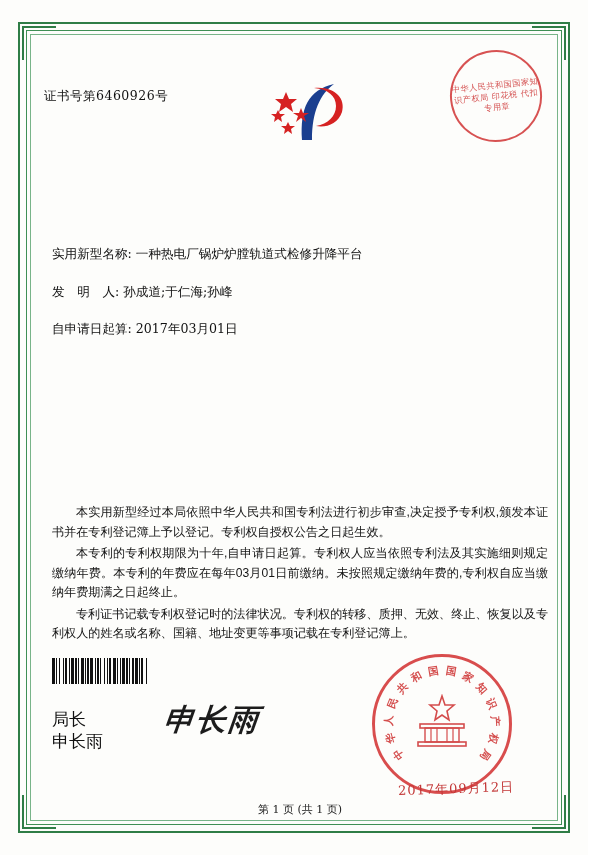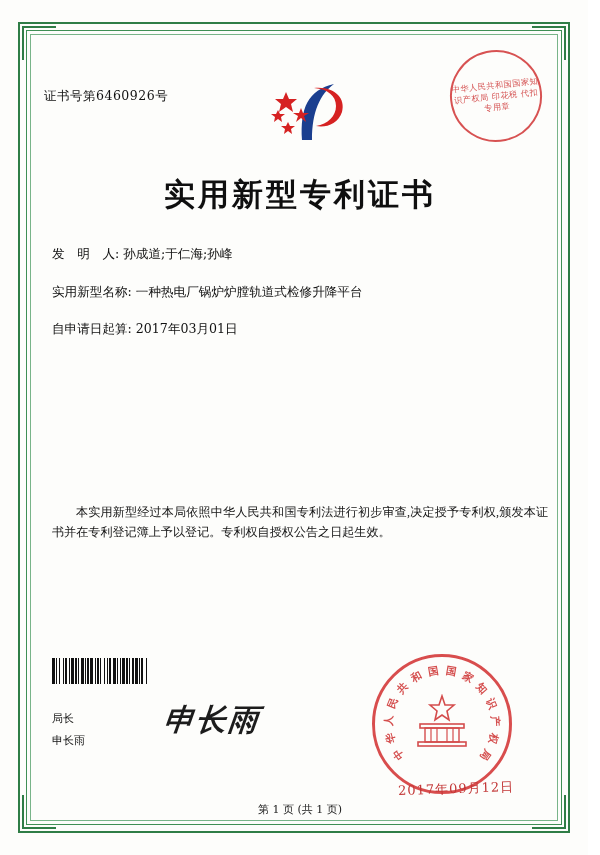--- a/index.html
+++ b/index.html
@@ -130,21 +130,21 @@
     display: inline-block;
   }
   .field-value {
     display: inline-block;
   }
 
   .body-text {
     position: absolute;
     left: 8px; top: 453px;
     width: 496px;
-    font-family: Liberation Serif, serif;
+    font-family: Liberation Sans, sans-serif;
     font-size: 12.1px;
     line-height: 19.5px;
     color: #141414;
     text-align: justify;
   }
   .body-text p {
     margin: 0 0 2px 0;
     text-indent: 24px;
   }
 
@@ -160,21 +160,21 @@
     height: 26px;
     background: #111;
     vertical-align: top;
   }
 
   
   .sig-block {
     position: absolute;
     left: 8px; top: 658px;
     font-family: "DejaVu Serif", serif;
-    font-size: 11px;
+    font-size: 17px;
     line-height: 22px;
     color: #111;
   }
   .sig-script {
     position: absolute;
     left: 120px; top: 650px;
     font-family: "DejaVu Serif", serif;
     font-size: 30px;
     font-style: italic;
     font-weight: bold;
@@ -256,39 +256,40 @@
         <polygon points="59,30 61,35 67,35 62,38 64,44 59,40 54,44 56,38 51,35 57,35" fill="#d62222"></polygon>
         <polygon points="46,44 48,48 53,48 49,51 50,56 46,53 42,56 43,51 39,48 44,48" fill="#d62222"></polygon>
         <polygon points="36,32 38,36 43,36 39,39 40,44 36,41 32,44 33,39 29,36 34,36" fill="#d62222"></polygon>
       </svg>
     </div>
 
     <div class="seal-top">
       <div class="seal-lines">中华人民共和国国家知识产权局 印花税 代扣专用章</div>
     </div>
 
-    <div class="title">实用新型专利证书</div>
 
     <div class="fields">
+      <div class="field-row">
+        <span class="field-label">实用新型名称:</span>
+        <span class="field-value">一种热电厂锅炉炉膛轨道式检修升降平台</span>
+      </div>
       <div class="field-row">
         <span class="field-label">发　明　人:</span>
         <span class="field-value">孙成道;于仁海;孙峰</span>
       </div>
       <div class="field-row">
-        <span class="field-label">实用新型名称:</span>
-        <span class="field-value">一种热电厂锅炉炉膛轨道式检修升降平台</span>
-      </div>
-      <div class="field-row">
         <span class="field-label">自申请日起算:</span>
         <span class="field-value">2017年03月01日</span>
       </div>
     </div>
 
     <div class="body-text">
       <p>本实用新型经过本局依照中华人民共和国专利法进行初步审查,决定授予专利权,颁发本证书并在专利登记簿上予以登记。专利权自授权公告之日起生效。</p>
+      <p>本专利的专利权期限为十年,自申请日起算。专利权人应当依照专利法及其实施细则规定缴纳年费。本专利的年费应在每年03月01日前缴纳。未按照规定缴纳年费的,专利权自应当缴纳年费期满之日起终止。</p>
+      <p>专利证书记载专利权登记时的法律状况。专利权的转移、质押、无效、终止、恢复以及专利权人的姓名或名称、国籍、地址变更等事项记载在专利登记簿上。</p>
     </div>
 
     <div class="barcode"><span style="width:3px;background:#111;"></span><span style="width:1px;background:transparent;"></span><span style="width:1px;background:#111;"></span><span style="width:2px;background:transparent;"></span><span style="width:1px;background:#111;"></span><span style="width:3px;background:transparent;"></span><span style="width:1px;background:#111;"></span><span style="width:1px;background:transparent;"></span><span style="width:2px;background:#111;"></span><span style="width:2px;background:transparent;"></span><span style="width:1px;background:#111;"></span><span style="width:1px;background:transparent;"></span><span style="width:3px;background:#111;"></span><span style="width:1px;background:transparent;"></span><span style="width:2px;background:#111;"></span><span style="width:1px;background:transparent;"></span><span style="width:1px;background:#111;"></span><span style="width:2px;background:transparent;"></span><span style="width:3px;background:#111;"></span><span style="width:1px;background:transparent;"></span><span style="width:1px;background:#111;"></span><span style="width:1px;background:transparent;"></span><span style="width:2px;background:#111;"></span><span style="width:1px;background:transparent;"></span><span style="width:3px;background:#111;"></span><span style="width:2px;background:transparent;"></span><span style="width:1px;background:#111;"></span><span style="width:1px;background:transparent;"></span><span style="width:2px;background:#111;"></span><span style="width:1px;background:transparent;"></span><span style="width:1px;background:#111;"></span><span style="width:3px;background:transparent;"></span><span style="width:1px;background:#111;"></span><span style="width:2px;background:transparent;"></span><span style="width:1px;background:#111;"></span><span style="width:1px;background:transparent;"></span><span style="width:2px;background:#111;"></span><span style="width:2px;background:transparent;"></span><span style="width:3px;background:#111;"></span><span style="width:1px;background:transparent;"></span><span style="width:1px;background:#111;"></span><span style="width:2px;background:transparent;"></span><span style="width:1px;background:#111;"></span><span style="width:1px;background:transparent;"></span><span style="width:3px;background:#111;"></span><span style="width:1px;background:transparent;"></span><span style="width:2px;background:#111;"></span><span style="width:1px;background:transparent;"></span><span style="width:1px;background:#111;"></span><span style="width:2px;background:transparent;"></span><span style="width:2px;background:#111;"></span><span style="width:1px;background:transparent;"></span><span style="width:3px;background:#111;"></span><span style="width:1px;background:transparent;"></span><span style="width:1px;background:#111;"></span><span style="width:1px;background:transparent;"></span><span style="width:2px;background:#111;"></span><span style="width:3px;background:transparent;"></span><span style="width:1px;background:#111;"></span><span style="width:2px;background:transparent;"></span></div>
 
     <div class="sig-block">
       <div>局长</div>
       <div>申长雨</div>
     </div>
     <div class="sig-script">申长雨</div>
 

